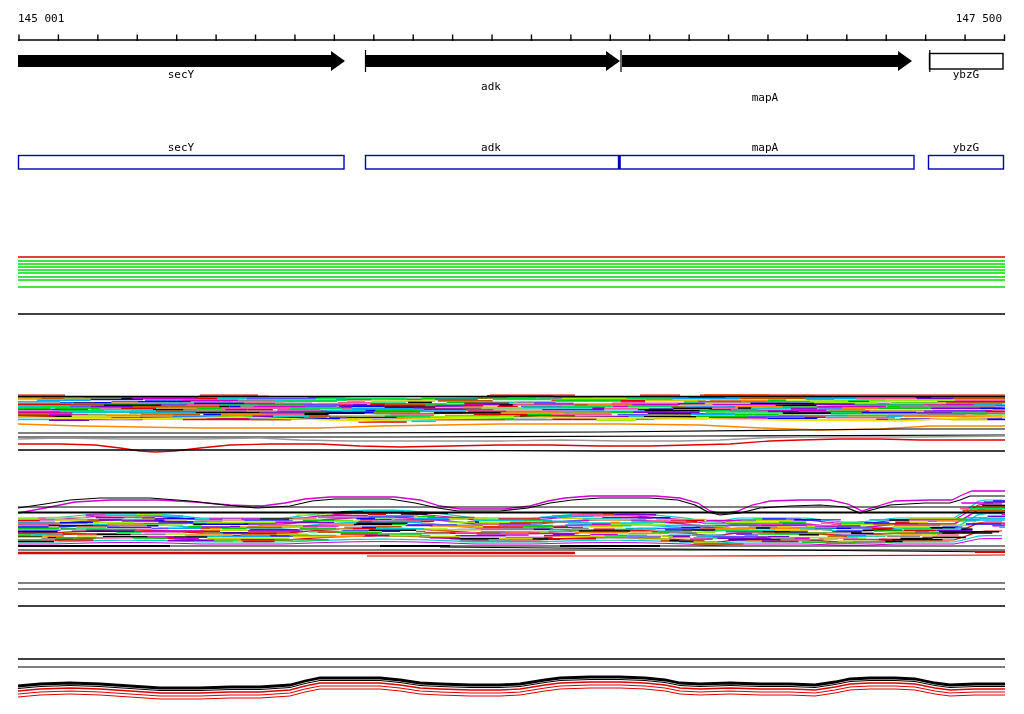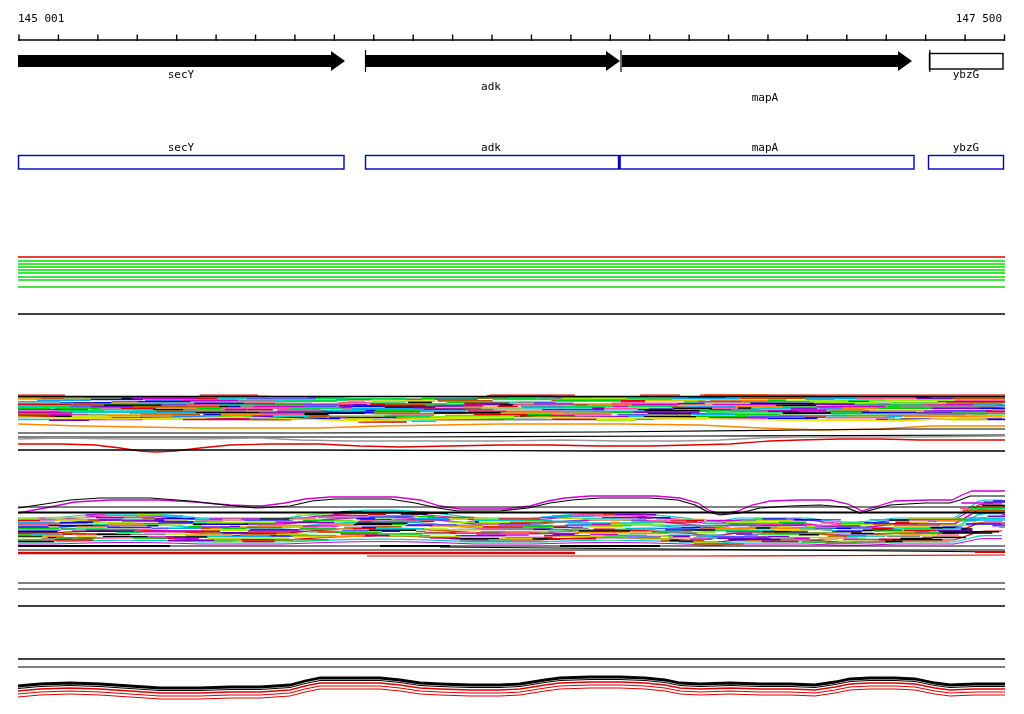--- a/index.html
+++ b/index.html
@@ -1,17 +1,17 @@
 <!DOCTYPE html>
 <html><head>
 <meta charset="utf-8">
 <style>
   html,body{margin:0;padding:0;background:#ffffff;}
   #stage{position:relative;width:1024px;height:714px;background:#fff;overflow:hidden;
-         font-family:"DejaVu Sans Mono","Liberation Mono",monospace;border-radius:13px;}
+         font-family:"DejaVu Sans Mono","Liberation Mono",monospace;}
   svg{position:absolute;left:0;top:0;}
   svg text{font-family:"DejaVu Sans Mono","Liberation Mono",monospace;font-size:11px;fill:#000000;}
 </style>
 </head>
 <body>
 
 <div id="stage">
   <svg id="chart" width="1024" height="714" viewBox="0 0 1024 714">
     <g id="layer-stripes">
         <line x1="18" y1="257" x2="1005" y2="257" stroke="#dd0000" stroke-width="1.4"></line>

